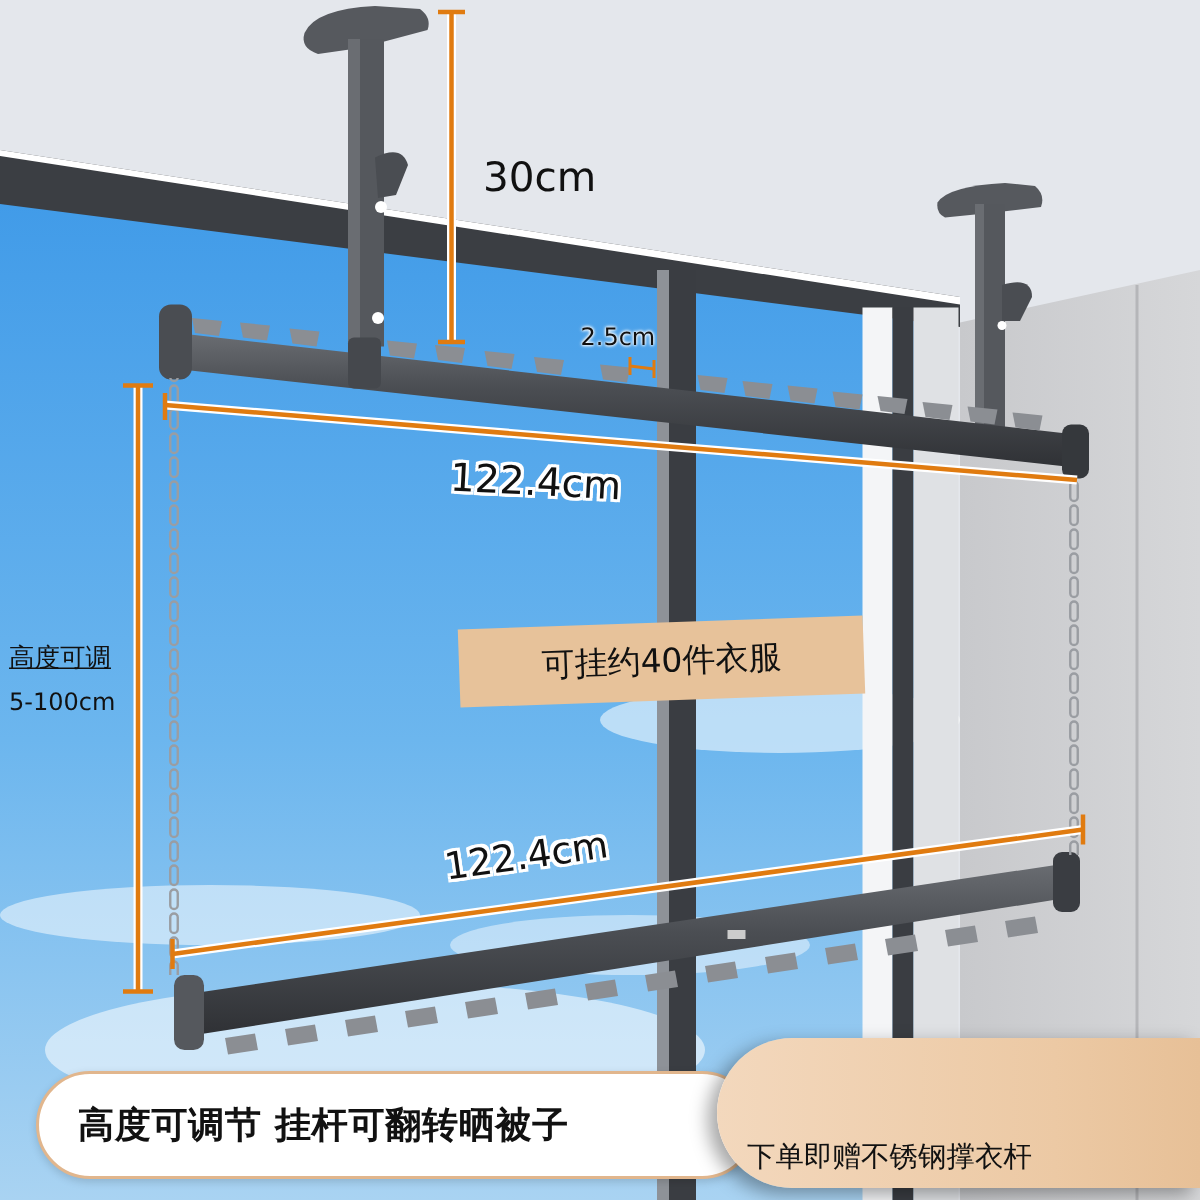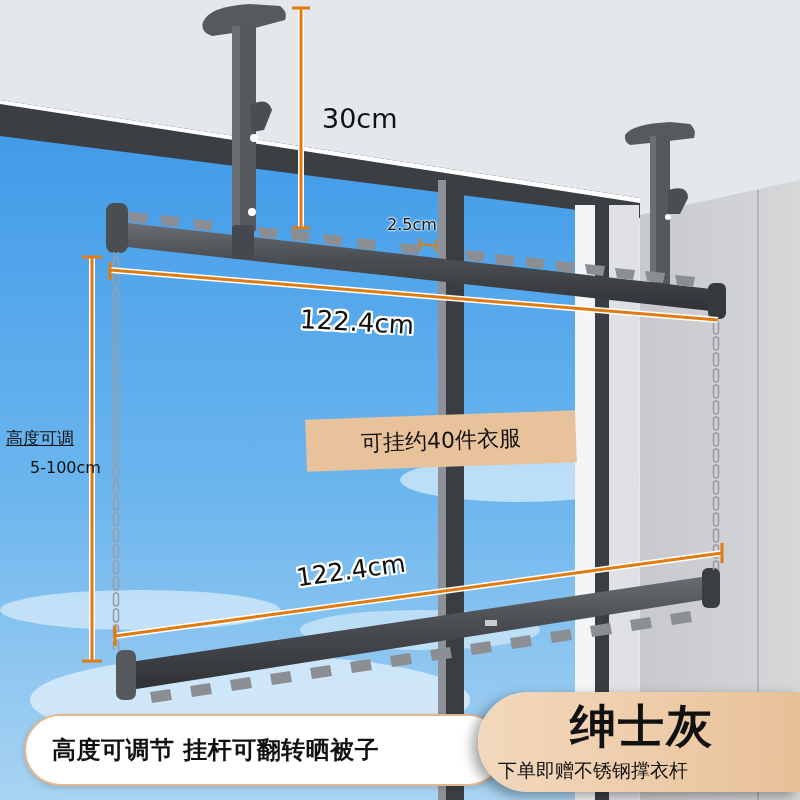--- a/index.html
+++ b/index.html
@@ -9,21 +9,21 @@
   .scene { position: absolute; left: 0; top: 0; }
   .txt { position: absolute; white-space: nowrap; color: #111; }
   .txt-30 { left: 322px; top: 103px; font-size: 27px; }
   .txt-25 { left: 387px; top: 215px; font-size: 16px; color: #111;
             text-shadow: 0 0 2px #fff, 0 0 2px #fff, 0 0 3px #fff; }
   .txt-top { left: 300px; top: 307px; font-size: 26px; transform: rotate(3deg);
              text-shadow: -2px -2px 0 #fff, 2px -2px 0 #fff, -2px 2px 0 #fff, 2px 2px 0 #fff, 0 2px 0 #fff, 2px 0 0 #fff, 0 -2px 0 #fff, -2px 0 0 #fff; }
   .txt-bot { left: 296px; top: 556px; font-size: 25px; transform: rotate(-8deg);
              text-shadow: -2px -2px 0 #fff, 2px -2px 0 #fff, -2px 2px 0 #fff, 2px 2px 0 #fff, 0 2px 0 #fff, 2px 0 0 #fff, 0 -2px 0 #fff, -2px 0 0 #fff; }
   .txt-h1 { left: 6px; top: 427px; font-size: 17px; text-decoration: underline; }
-  .txt-h2 { left: 6px; top: 458px; font-size: 16px; margin-left: 24px; }
+  .txt-h2 { left: 6px; top: 458px; font-size: 16px; }
   .cap-badge { position: absolute; left: 306px; top: 415px; width: 270px; height: 52px;
                background: #e7c29a; transform: rotate(-2deg);
                display: flex; align-items: center; justify-content: center; }
   .cap-badge span { font-size: 22px; color: #111; }
   .feat-pill { position: absolute; left: 24px; top: 714px; width: 480px; height: 72px;
                background: #fff; border: 2px solid #e1b68d; border-radius: 36px;
                display: flex; align-items: center; padding-left: 26px; box-shadow: 0 2px 6px rgba(0,0,0,.15); }
   .feat-pill span { font-size: 24px; font-weight: bold; color: #111; letter-spacing: 0.5px; }
   .color-pill { position: absolute; left: 478px; top: 692px; width: 322px; height: 100px;
                 border-radius: 50px 0 0 50px;
@@ -183,16 +183,15 @@
 
   <div class="cap-badge">
     <span>可挂约40件衣服</span>
   </div>
 
   <div class="feat-pill">
     <span>高度可调节  挂杆可翻转晒被子</span>
   </div>
 
   <div class="color-pill">
-    <div class="cname">绅士灰</div>
     <div class="gift">下单即赠不锈钢撑衣杆</div>
   </div>
 </div>
 
 </body></html>

